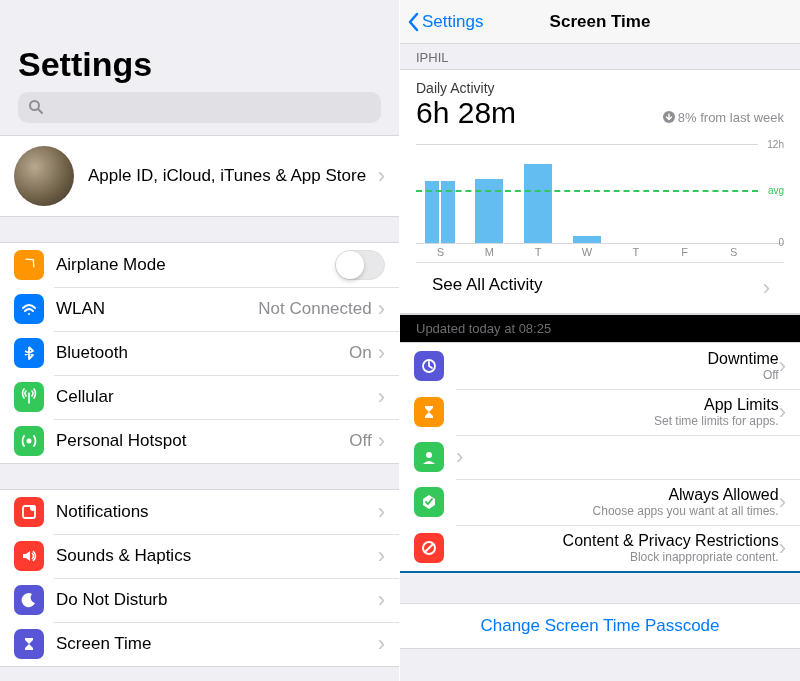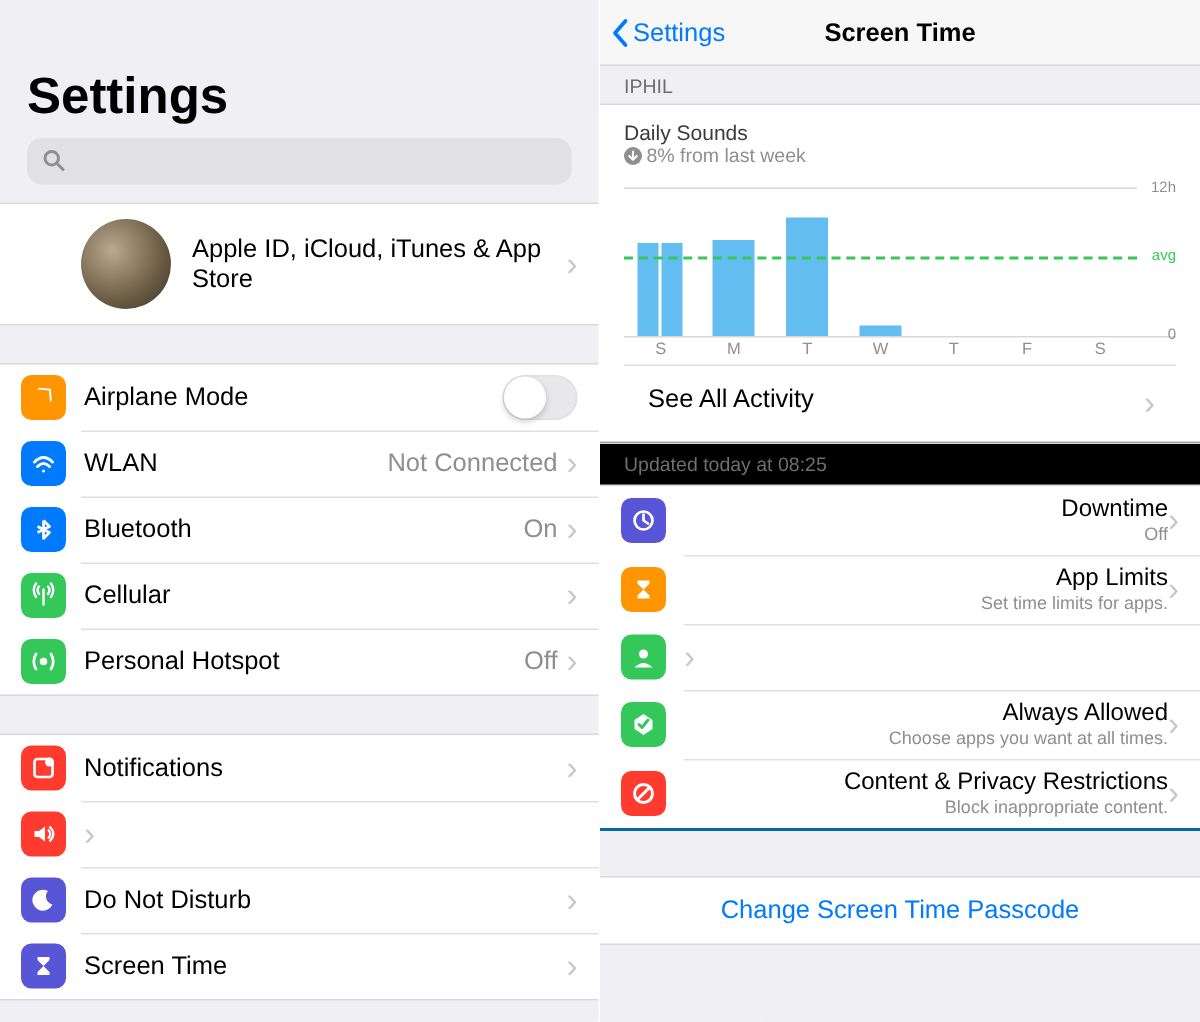--- a/index.html
+++ b/index.html
@@ -90,21 +90,21 @@
     color: #c7c7cc;
     font-size: 22px;
   }
   .avatar {
     width: 60px; height: 60px;
     border-radius: 50%;
     background: radial-gradient(circle at 35% 35%, #b8a98f, #6b5c44 60%, #3a3228);
     margin-right: 14px;
     flex-shrink: 0;
   }
-  .profile-row { min-height: 80px; margin-left: 40px; }
+  .profile-row { min-height: 80px; }
   .profile-text { font-size: 13px; color: #000; }
   .switch {
     width: 50px; height: 30px;
     background: #e8e8eb;
     border-radius: 15px;
     position: relative;
     flex-shrink: 0;
     border: 1px solid #e0e0e3;
   }
   .switch::after {
@@ -306,20 +306,21 @@
         <div class="label">Notifications</div>
         <span class="chev">›</span>
       </div>
       <div class="row">
         <div class="icon-box" style="background: rgb(255, 59, 48);">
           <svg viewBox="0 0 18 18">
             <path d="M3 7 L6 7 L10 4 L10 14 L6 11 L3 11 Z" fill="#fff"></path>
             <path d="M12 6 Q15 9 12 12 M13 4 Q18 9 13 14" stroke="#fff" stroke-width="1.5" fill="none"></path>
           </svg>
         </div>
+        <div class="label">Sounds &amp; Haptics</div>
         <span class="chev">›</span>
       </div>
       <div class="row">
         <div class="icon-box" style="background: rgb(88, 86, 214);">
           <svg viewBox="0 0 18 18">
             <path d="M12 3 A7 7 0 1 0 15 12 A5.5 5.5 0 0 1 12 3 Z" fill="#fff"></path>
           </svg>
         </div>
         <div class="label">Do Not Disturb</div>
         <span class="chev">›</span>
@@ -344,22 +345,23 @@
           <path d="M10 2 L3 10 L10 18" fill="none" stroke="#007aff" stroke-width="2.5" stroke-linecap="round" stroke-linejoin="round"></path>
         </svg>
       <span style="margin-left:2px">Settings</span>
     </div>
     <div class="nav-title">Screen Time</div>
   </div>
 
   <div class="section-header">IPHIL</div>
 
   <div class="daily-block">
-    <div class="da-label">Daily Sounds</div>
+    <div class="da-label">Daily Activity</div>
     <div class="da-row">
+      <div class="da-value">6h 28m</div>
       <div class="da-change">
         <svg width="12" height="12" viewBox="0 0 12 12">
             <circle cx="6" cy="6" r="6" fill="#8e8e93"></circle>
             <path d="M6 3 L6 8 M3.5 6 L6 8.5 L8.5 6" stroke="#fff" stroke-width="1.4" fill="none" stroke-linecap="round" stroke-linejoin="round"></path>
           </svg>
         <span>8% from last week</span>
       </div>
     </div>
 
     <div class="chart">

